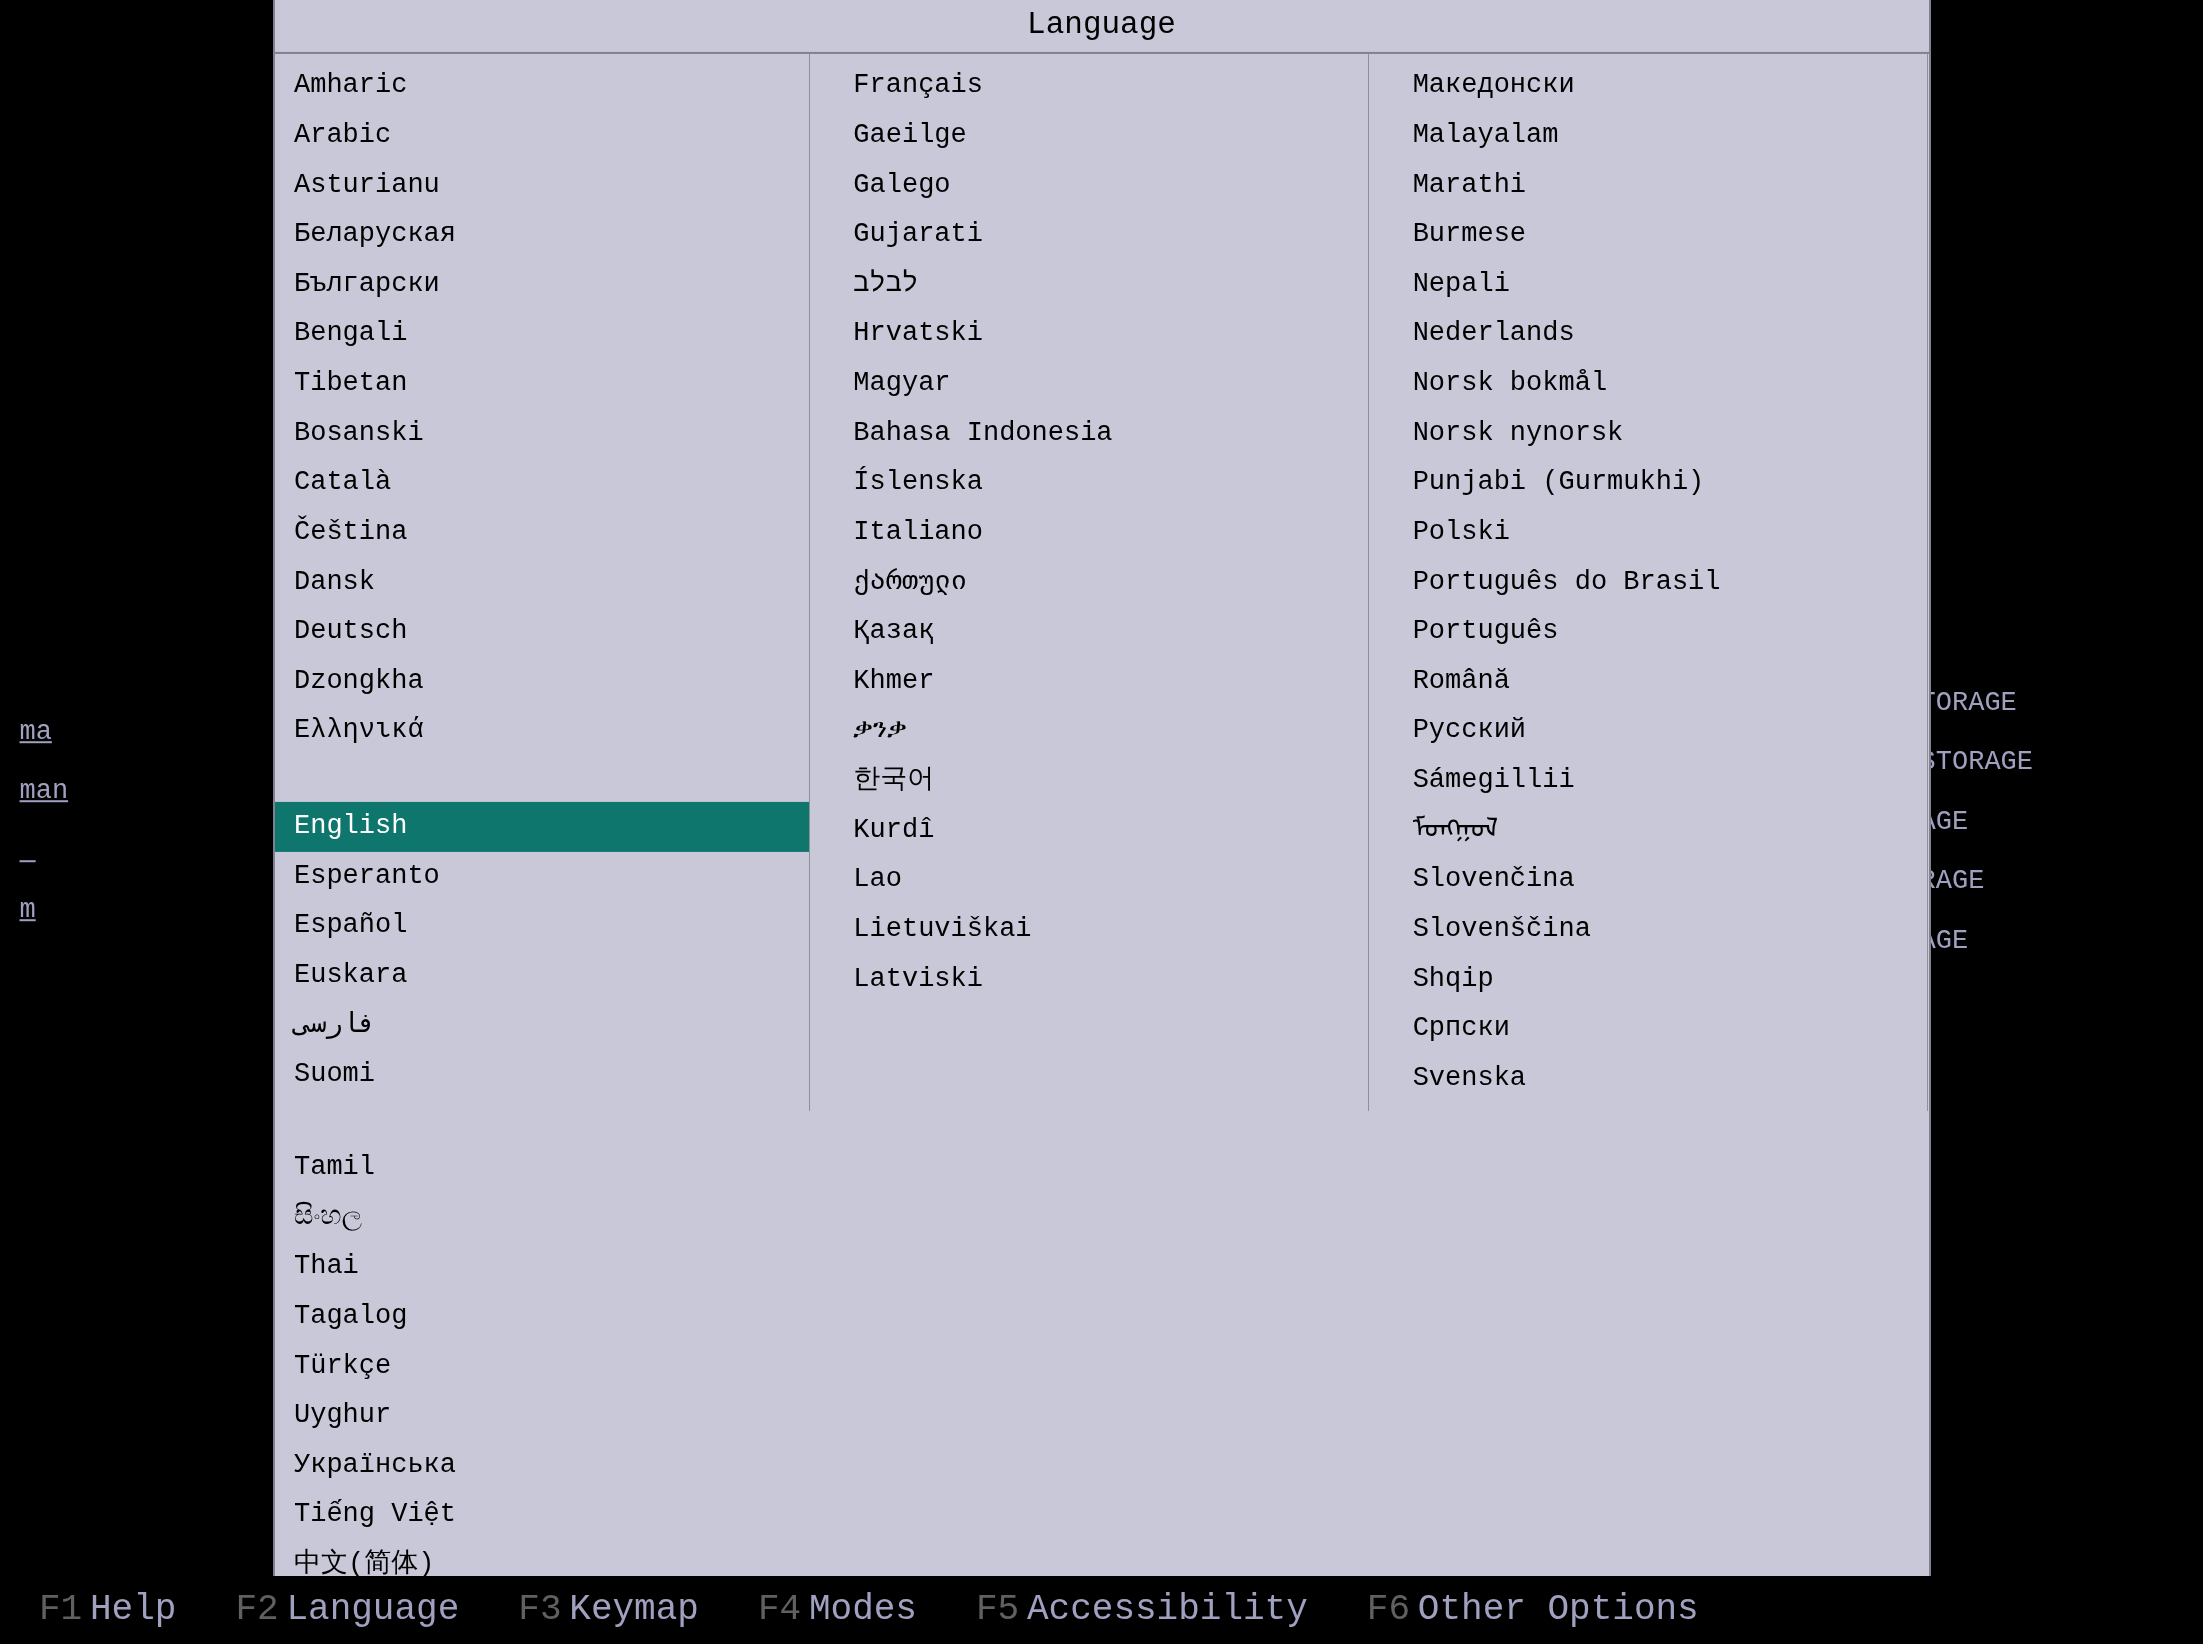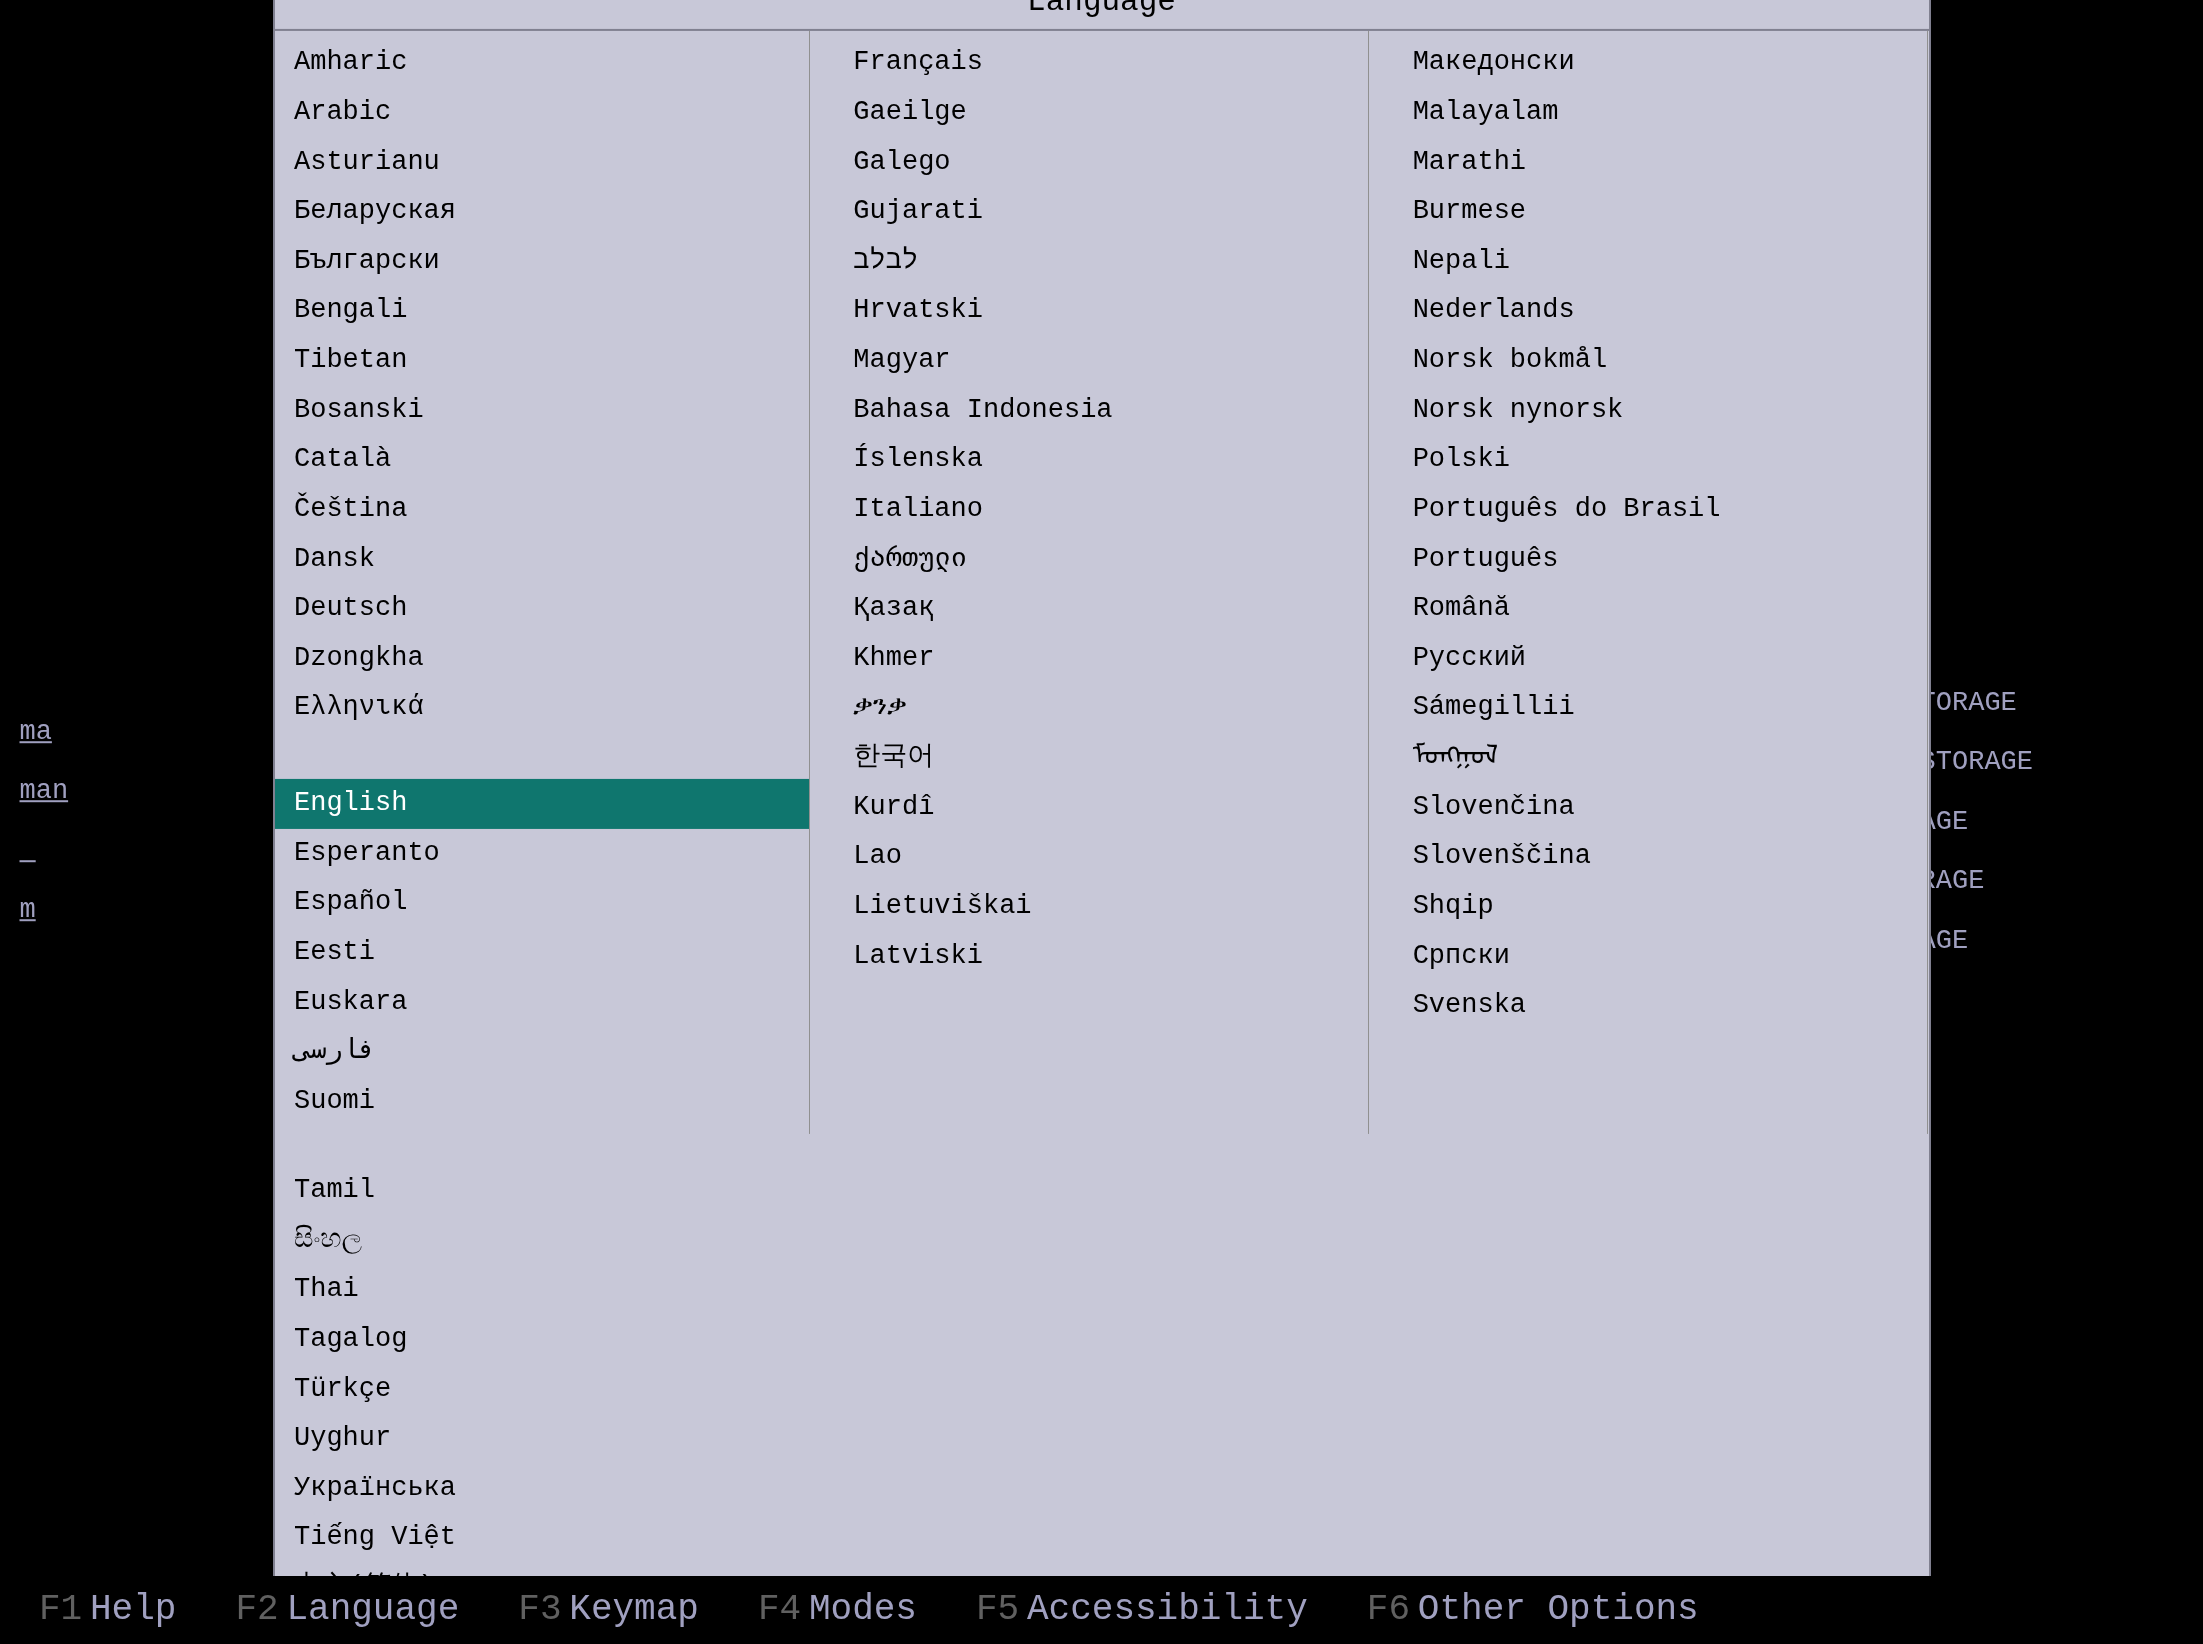--- a/index.html
+++ b/index.html
@@ -161,21 +161,20 @@
       <span class="lang-item">Bosanski</span>
       <span class="lang-item">Català</span>
       <span class="lang-item">Čeština</span>
       <span class="lang-item">Dansk</span>
       <span class="lang-item">Deutsch</span>
       <span class="lang-item">Dzongkha</span>
       <span class="lang-item">Ελληνικά</span>
       <span class="lang-item selected">English</span>
       <span class="lang-item">Esperanto</span>
       <span class="lang-item">Español</span>
-      <span class="lang-item">Eesti</span>
       <span class="lang-item">Euskara</span>
       <span class="lang-item">فارسی</span>
       <span class="lang-item">Suomi</span>
     </div>
 
     <div class="col">
       <span class="lang-item">Français</span>
       <span class="lang-item">Gaeilge</span>
       <span class="lang-item">Galego</span>
       <span class="lang-item">Gujarati</span>
@@ -198,20 +197,21 @@
 
     <div class="col">
       <span class="lang-item">Македонски</span>
       <span class="lang-item">Malayalam</span>
       <span class="lang-item">Marathi</span>
       <span class="lang-item">Burmese</span>
       <span class="lang-item">Nepali</span>
       <span class="lang-item">Nederlands</span>
       <span class="lang-item">Norsk bokmål</span>
       <span class="lang-item">Norsk nynorsk</span>
+      <span class="lang-item">Punjabi (Gurmukhi)</span>
       <span class="lang-item">Polski</span>
       <span class="lang-item">Português do Brasil</span>
       <span class="lang-item">Português</span>
       <span class="lang-item">Română</span>
       <span class="lang-item">Русский</span>
       <span class="lang-item">Sámegillii</span>
       <span class="lang-item">ᠮᠣᠩᠭᠣᠯ</span>
       <span class="lang-item">Slovenčina</span>
       <span class="lang-item">Slovenščina</span>
       <span class="lang-item">Shqip</span>

